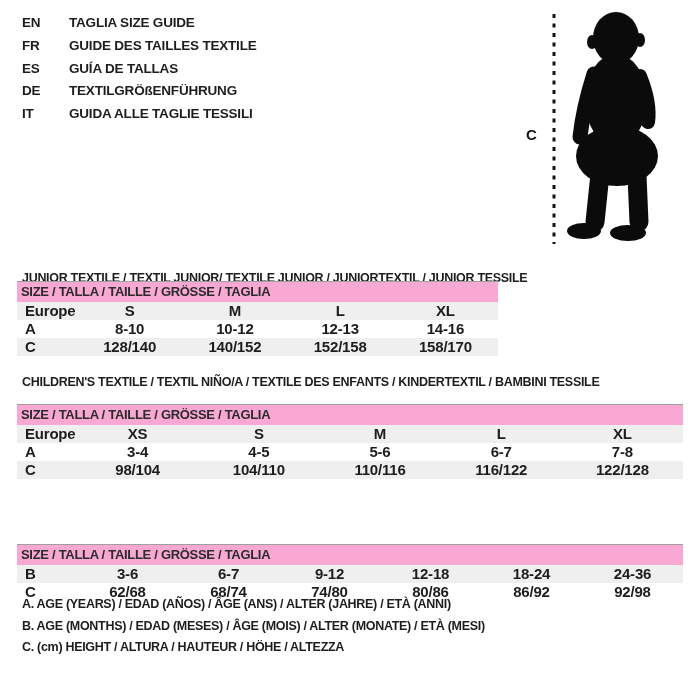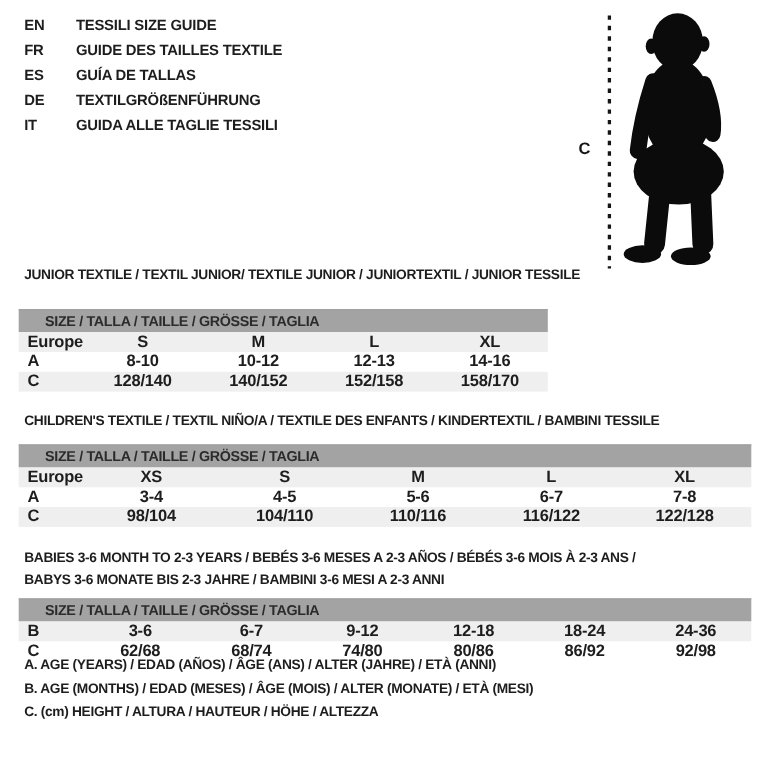--- a/index.html
+++ b/index.html
@@ -18,22 +18,22 @@
   
   .figure-wrap { position:absolute; left:518px; top:4px; width:180px; height:248px; }
 
   
   .sec-title { position:absolute; left:22px; font-size:12.5px; letter-spacing:-0.3px; white-space:nowrap; }
   .sec-title .line { line-height:19.5px; }
 
   
   .size-table { position:absolute; left:17px; }
   .size-table .thead {
-    height:20px; line-height:20px; background:#a3a3a3; border-top:1px solid #9f9f9f;
-    padding-left:24px; font-size:13px; color:#2b2b2b; letter-spacing:-0.3px;
+    height:20px; line-height:20px; background:#f9a8d4; border-top:1px solid #9f9f9f;
+    padding-left:4px; font-size:13px; color:#2b2b2b; letter-spacing:-0.3px;
   }
   .size-table .trow { display:grid; height:18px; line-height:18px; font-size:15px; letter-spacing:-0.2px; }
   .size-table .trow:nth-child(even) { background:#efefef; }
   .cols-4 { grid-template-columns:60px repeat(4,1fr); }
   .cols-5 { grid-template-columns:60px repeat(5,1fr); }
   .cols-6 { grid-template-columns:60px repeat(6,1fr); }
   .cell { text-align:center; }
   .cell.rowlabel { text-align:left; padding-left:8px; }
 
   
@@ -41,21 +41,21 @@
   .legend-line { line-height:21.5px; font-size:12.5px; letter-spacing:-0.3px; white-space:nowrap; }
 </style>
 </head>
 <body>
 
 <div class="canvas">
 
   <div class="lang-block">
     <div class="lang-row">
       <span class="lang-code">EN</span>
-      <span class="lang-label">TESSILI SIZE GUIDE</span>
+      <span class="lang-label">TAGLIA SIZE GUIDE</span>
     </div>
     <div class="lang-row">
       <span class="lang-code">FR</span>
       <span class="lang-label">GUIDE DES TAILLES TEXTILE</span>
     </div>
     <div class="lang-row">
       <span class="lang-code">ES</span>
       <span class="lang-label">GUÍA DE TALLAS</span>
     </div>
     <div class="lang-row">
@@ -83,21 +83,21 @@
         <path d="M122,72 C130,92 132,105 130,118" stroke="#0b0b0b" stroke-width="14" stroke-linecap="round" fill="none"></path>
         <ellipse cx="99" cy="152" rx="41" ry="30"></ellipse>
         <path d="M82,170 L77,218" stroke="#0b0b0b" stroke-width="19" stroke-linecap="round" fill="none"></path>
         <path d="M119,172 L121,218" stroke="#0b0b0b" stroke-width="19" stroke-linecap="round" fill="none"></path>
         <ellipse cx="66" cy="227" rx="17" ry="8"></ellipse>
         <ellipse cx="110" cy="229" rx="18" ry="8"></ellipse>
       </g>
     </svg>
   </div>
 
-  <div class="sec-title" style="top:241px;">
+  <div class="sec-title" style="top:269px;">
     <div class="line">JUNIOR TEXTILE / TEXTIL JUNIOR/ TEXTILE JUNIOR / JUNIORTEXTIL / JUNIOR TESSILE</div>
   </div>
   <div class="size-table" style="top:281px; width:481px;">
     <div class="thead">SIZE / TALLA / TAILLE / GRÖSSE / TAGLIA</div>
     <div class="trow cols-4">
       <span class="cell rowlabel">Europe</span>
       <span class="cell">S</span>
       <span class="cell">M</span>
       <span class="cell">L</span>
       <span class="cell">XL</span>
@@ -142,24 +142,20 @@
     <div class="trow cols-5">
       <span class="cell rowlabel">C</span>
       <span class="cell">98/104</span>
       <span class="cell">104/110</span>
       <span class="cell">110/116</span>
       <span class="cell">116/122</span>
       <span class="cell">122/128</span>
     </div>
   </div>
 
-  <div class="sec-title" style="top:498px;">
-    <div class="line">BABIES 3-6 MONTH TO 2-3 YEARS / BEBÉS 3-6 MESES A 2-3 AÑOS / BÉBÉS 3-6 MOIS À 2-3 ANS /</div>
-    <div class="line">BABYS 3-6 MONATE BIS 2-3 JAHRE / BAMBINI 3-6 MESI A 2-3 ANNI</div>
-  </div>
   <div class="size-table" style="top:544px; width:666px;">
     <div class="thead">SIZE / TALLA / TAILLE / GRÖSSE / TAGLIA</div>
     <div class="trow cols-6">
       <span class="cell rowlabel">B</span>
       <span class="cell">3-6</span>
       <span class="cell">6-7</span>
       <span class="cell">9-12</span>
       <span class="cell">12-18</span>
       <span class="cell">18-24</span>
       <span class="cell">24-36</span>

